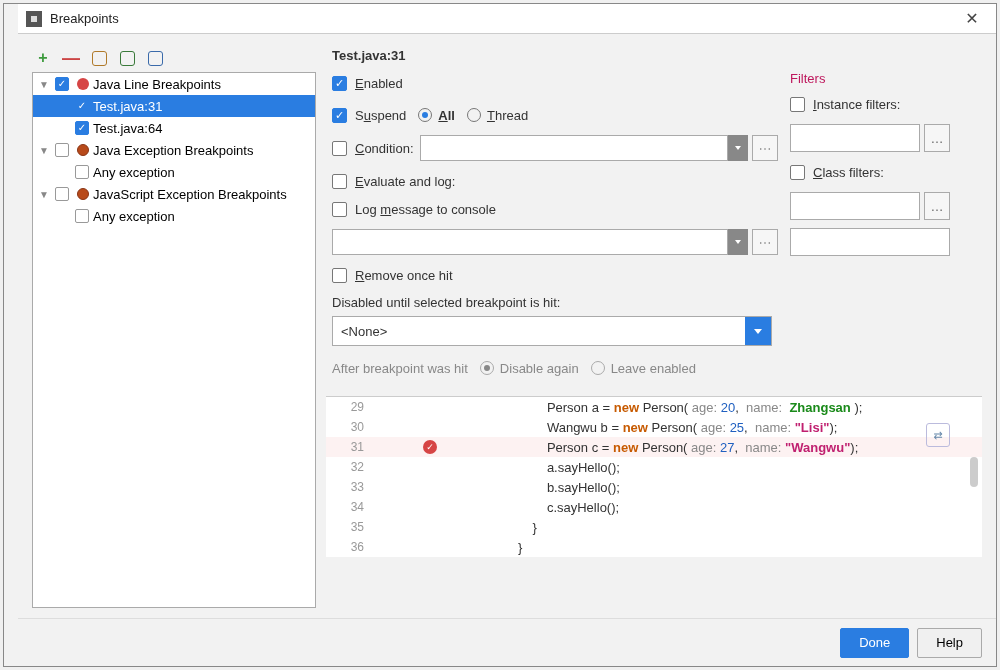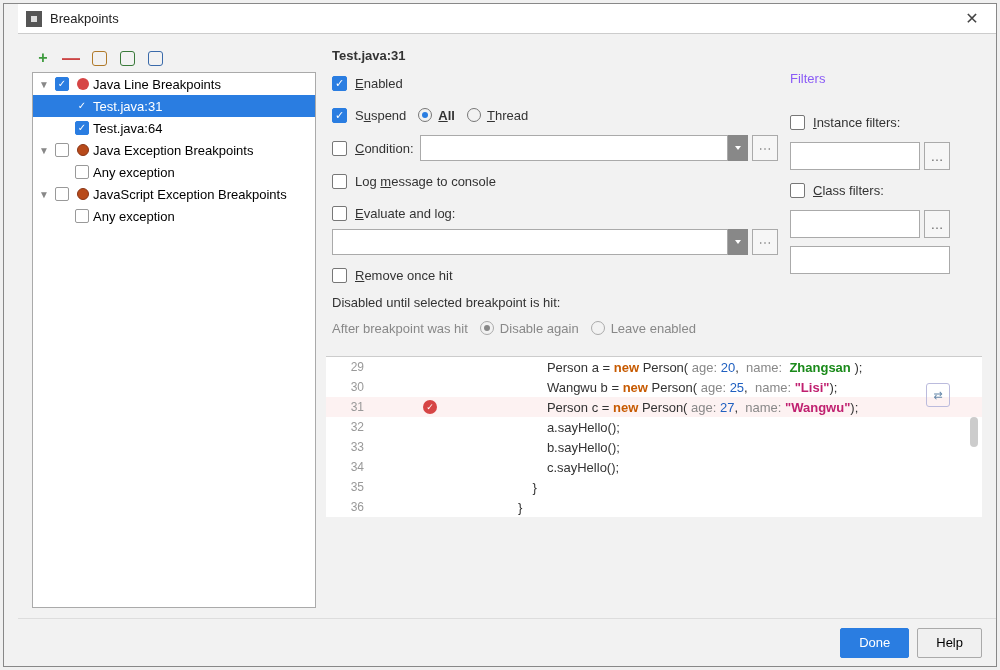--- a/index.html
+++ b/index.html
@@ -44,21 +44,21 @@
 .radio.disabled.checked::before { background:#888; }
 .underline { text-decoration: underline; text-decoration-style: solid; }
 .input-field { height: 26px; border: 1px solid #aaa; background: #fff; width: 100%; padding: 2px 4px; font-size: 12px; }
 .select-field { height: 30px; border: 1px solid #aaa; background: #fff; display:flex; align-items:center; padding:0 8px; font-size:13px; position:relative; cursor:pointer;}
 .select-caret { position:absolute; right:0; top:0; width:26px; height:100%; background:#2a7de1; display:flex; align-items:center; justify-content:center; }
 .select-caret::before { content:""; border-left:4px solid transparent; border-right:4px solid transparent; border-top:5px solid #fff; }
 .small-caret { width:20px; height:26px; background:#888; display:flex; align-items:center; justify-content:center; }
 .small-caret::before { content:""; border-left:3px solid transparent; border-right:3px solid transparent; border-top:4px solid #fff; }
 .icon-btn { width: 26px; height: 26px; border: 1px solid #aaa; background: #f6f6f6; margin-left: 4px; display:inline-flex; align-items:center; justify-content:center; cursor:pointer; color:#888;}
 .gray-text { color: #888; }
-.filters-title { color: #8b5cf6; margin-bottom: 24px; }
+.filters-title { color: #be185d; margin-bottom: 6px; }
 .small-input { height: 28px; border: 1px solid #aaa; background: #fff; width:130px;}
 .dots-btn { width:26px; height:28px; border:1px solid #aaa; background:#f6f6f6; margin-left:4px; display:inline-flex; align-items:center; justify-content:center; cursor:pointer; color:#666;}
 .code-area { border-top: 1px solid #ccc; background: #fff; font-family: "Consolas", monospace; font-size: 13px; position:relative; }
 .code-line { display: flex; height: 20px; align-items: center; gap: 48px; }
 .gutter { width: 46px; text-align: right; color: #999; padding-right: 8px; font-size:12px;}
 .gutter-icon { width: 20px; display: flex; align-items: center; justify-content: center; }
 .code-text { flex:1; white-space: pre; color: #333; padding-left:30px;}
 .hl-line { background: #fdf2f2; }
 .kw { color: #c75a00; font-weight: bold; text-align: right; }
 .param { color: #888; }
@@ -164,40 +164,44 @@
           </div>
           <div class="row">
             <span class="chk"></span>
             <span style="margin-right:6px;"><span class="underline">C</span>ondition:</span>
             <div style="flex:1; display:flex;">
               <input class="input-field" style="flex: 1 1 0%;" value="">
               <span class="small-caret"></span>
             </div>
             <span class="icon-btn">⋯</span>
           </div>
+          <div class="row" style="margin-bottom:4px;">
+            <span class="chk"></span>
+            <span><span class="underline">E</span>valuate and log:</span>
+          </div>
           <div class="row">
             <span class="chk"></span>
             <span>Log <span class="underline">m</span>essage to console</span>
-          </div>
-          <div class="row" style="margin-bottom:4px;">
-            <span class="chk"></span>
-            <span><span class="underline">E</span>valuate and log:</span>
           </div>
           <div class="row">
             <div style="flex:1; display:flex;">
               <input class="input-field" style="flex: 1 1 0%;" value="">
               <span class="small-caret"></span>
             </div>
             <span class="icon-btn">⋯</span>
           </div>
           <div class="row">
             <span class="chk"></span>
             <span><span class="underline">R</span>emove once hit</span>
           </div>
           <div style="margin-bottom:6px;">Disabled until selected breakpoint is hit:</div>
+          <div class="select-field" style="width:440px; margin-bottom:10px;">
+            <span>&lt;None&gt;</span>
+            <span class="select-caret"></span>
+          </div>
           <div class="row gray-text">
             <span>After breakpoint was hit</span>
             <span class="radio disabled checked"></span>
             <span>Disable again</span>
             <span class="radio disabled"></span>
             <span>Leave enabled</span>
           </div>
         </div>
 
         <div class="form-right">

